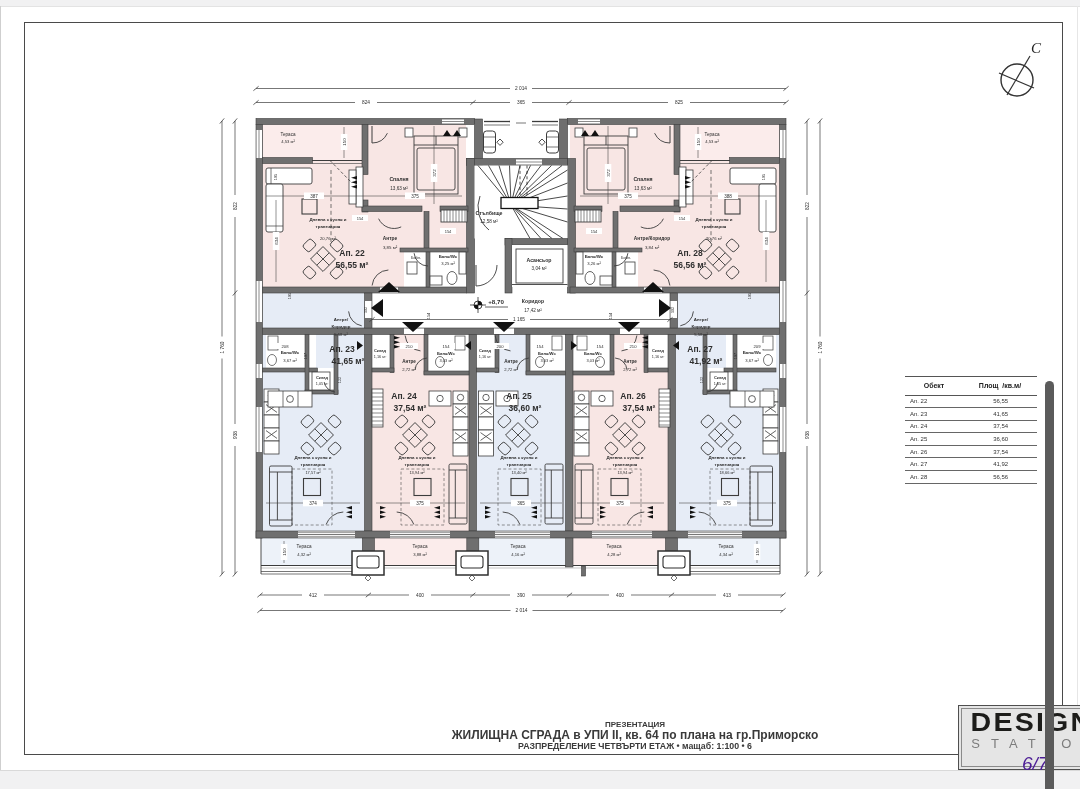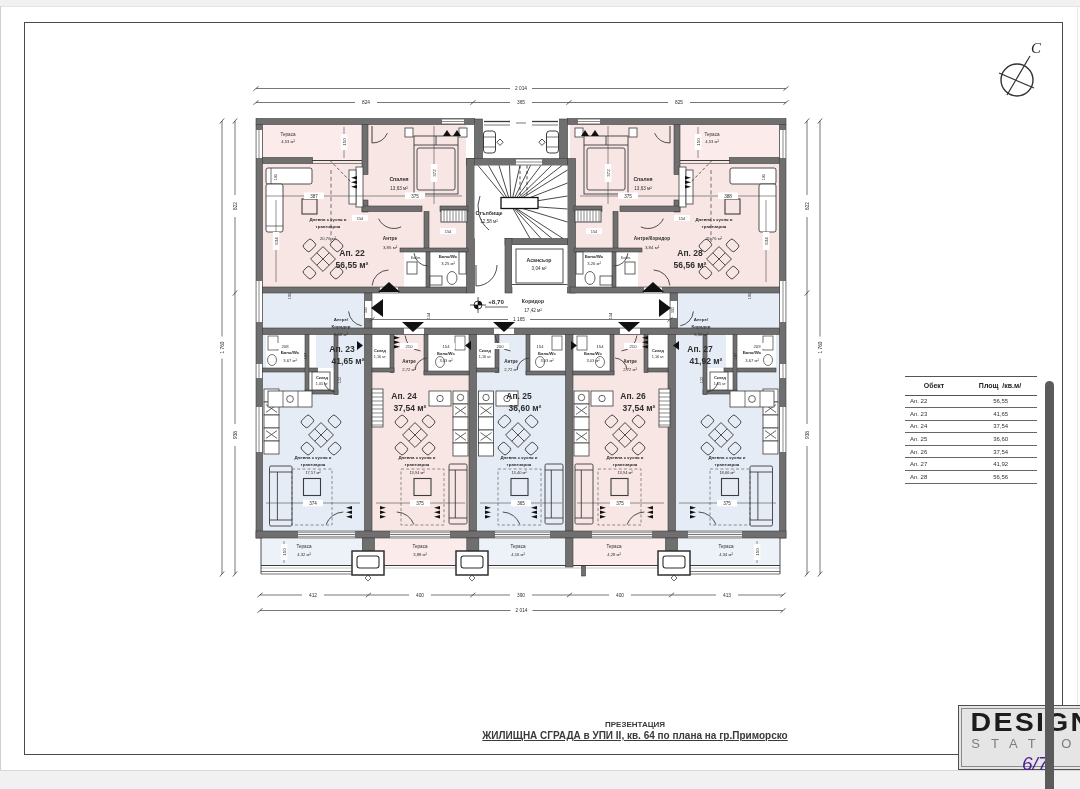--- a/index.html
+++ b/index.html
@@ -1100,21 +1100,22 @@
       <span class="c2">41,92</span>
     </div>
     <div class="trow">
       <span class="c1">Ап. 28</span>
       <span class="c2">56,56</span>
     </div>
 </div>
 
 <div class="abs" style="left:360px;top:720px;width:550px;text-align:center;color:#3a3a3a;">
 <div style="font-size:8px;font-weight:bold;line-height:9.5px;">ПРЕЗЕНТАЦИЯ</div>
-<div style="font-size:10px;font-weight:bold;text-decoration:underline;line-height:11px;">ЖИЛИЩНА СГРАДА в УПИ II, кв. 64 по плана на гр.Приморско</div>
+<div style="font-size:12px;font-weight:bold;line-height:11px;">ЖИЛИЩНА СГРАДА в УПИ II, кв. 64 по плана на гр.Приморско</div>
+<div style="font-size:8.8px;font-weight:bold;line-height:10.5px;">РАЗПРЕДЕЛЕНИЕ ЧЕТВЪРТИ ЕТАЖ • мащаб: 1:100 • 6</div>
 </div>
 
 <div class="abs" style="left:958px;top:705px;width:146px;height:65px;border:1.6px solid #4f4f4f;box-sizing:border-box;background:#e5e5e5;">
 <div style="position:absolute;left:2px;top:2px;right:2px;bottom:2px;border:1px solid #8a8a8a;"></div>
 <div style="position:absolute;left:1px;top:1px;width:100%;text-align:center;font-weight:bold;font-size:26px;letter-spacing:2px;color:#1c1c1a;transform:scaleX(1.1);">DESIGN</div>
 <div style="position:absolute;left:6px;top:30px;width:100%;text-align:center;font-size:13px;letter-spacing:11px;color:#7c7c7c;">STATION</div>
 </div>
 
 <div class="abs" style="left:1022px;top:753px;font-size:19px;color:#4c1d95;font-style:italic;">6/7</div>
 

